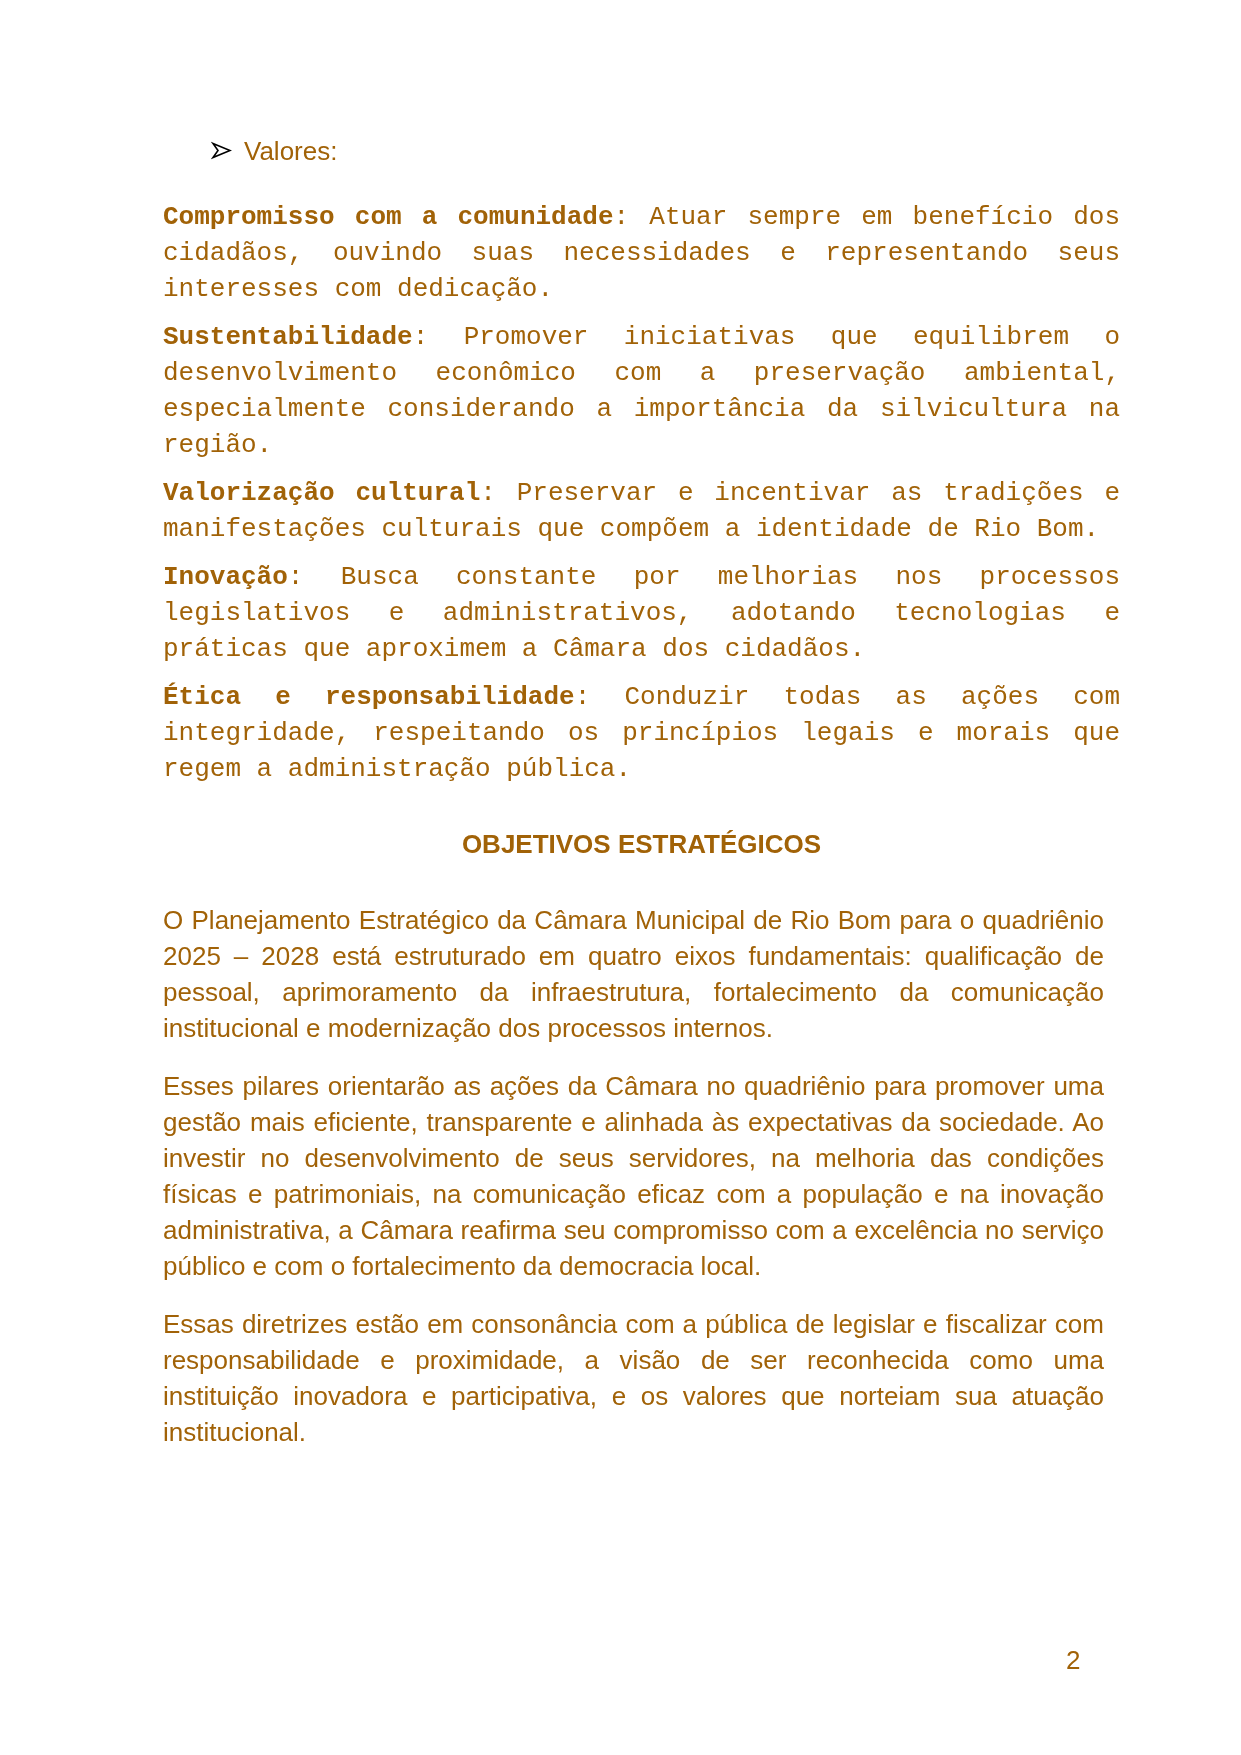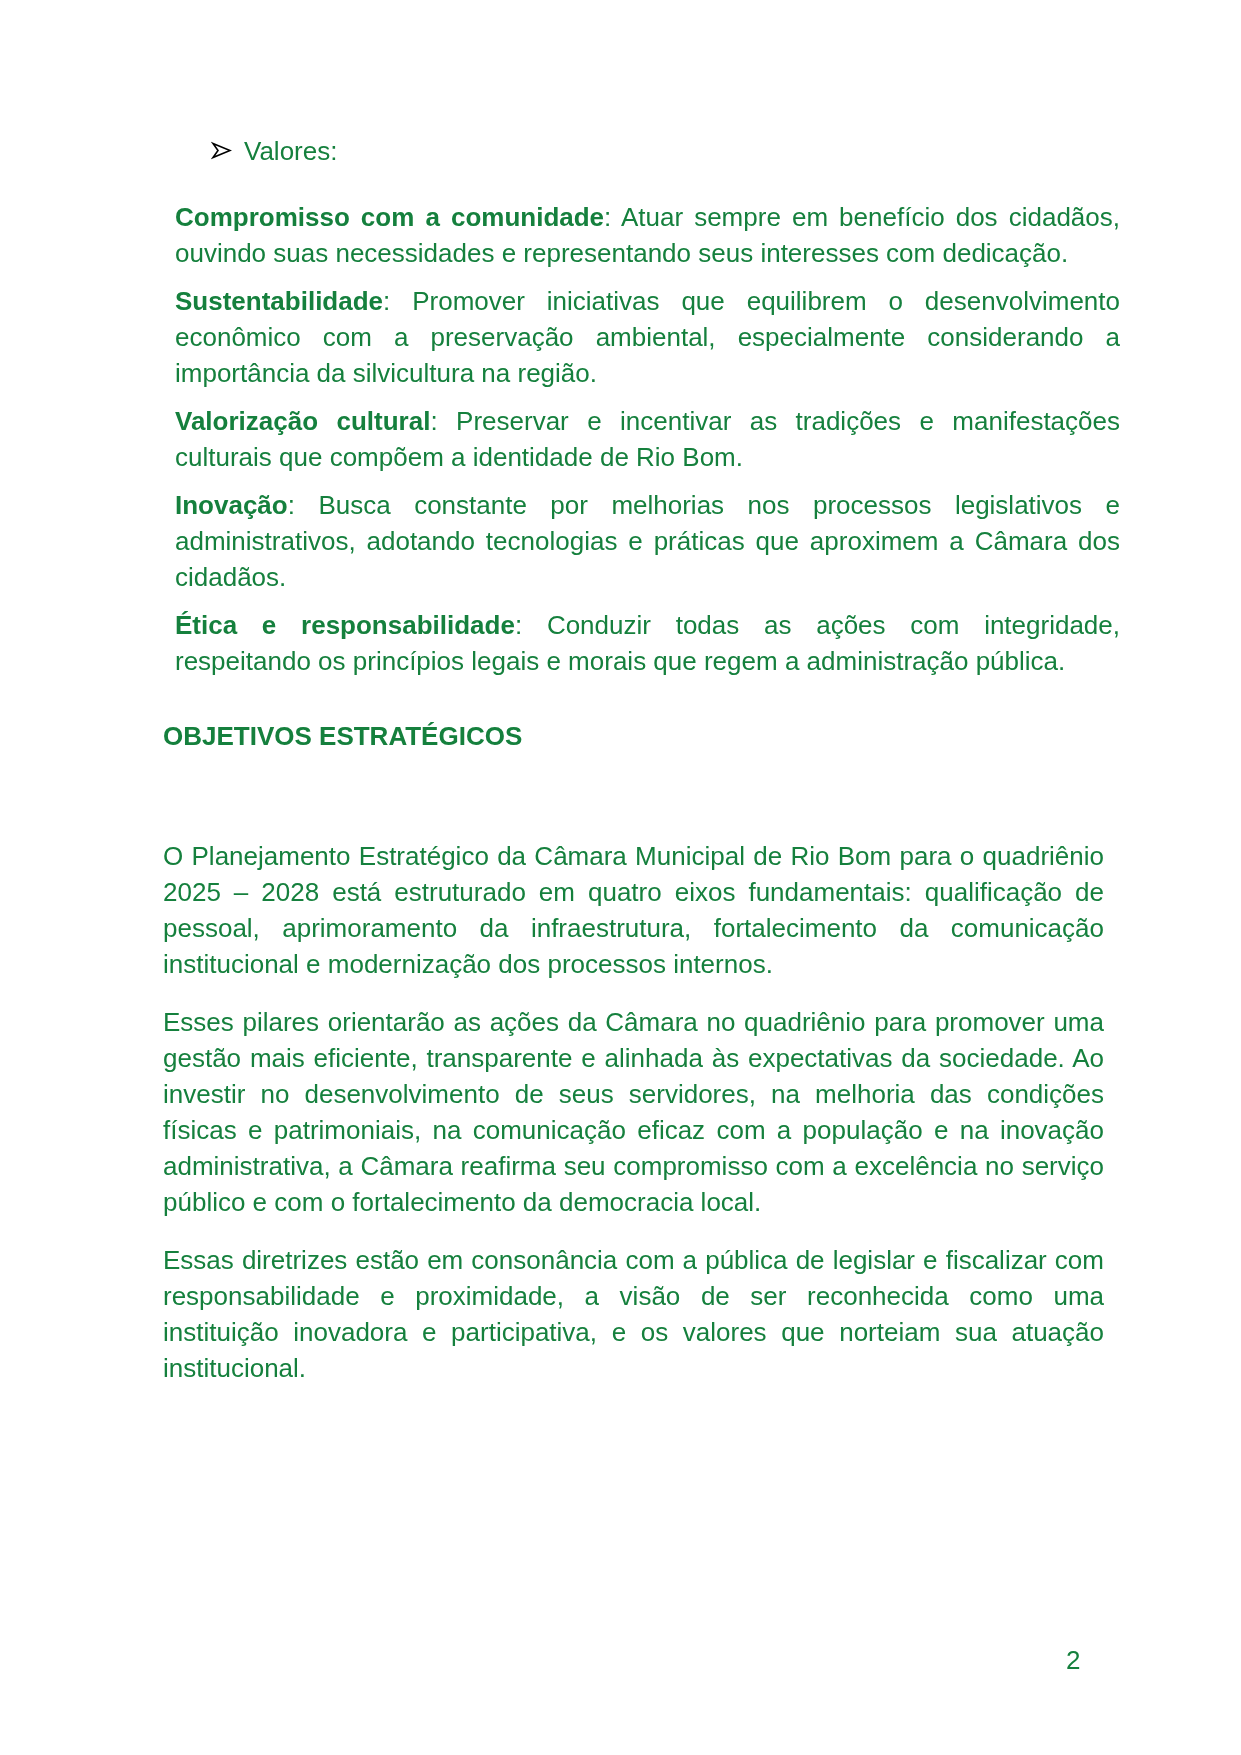--- a/index.html
+++ b/index.html
@@ -7,21 +7,21 @@
     padding: 0;
     background: #ffffff;
   }
   .page {
     position: relative;
     width: 1241px;
     height: 1755px;
     background: #ffffff;
     overflow: hidden;
     font-family: "Liberation Sans", sans-serif;
-    color: #15803d;
+    color: #a16207;
   }
   .content {
     position: absolute;
     left: 163px;
     top: 0;
     width: 957px;
     padding-top: 133px;
     font-size: 26px;
     line-height: 36px;
     text-align: justify;
@@ -30,31 +30,32 @@
     margin: 0 0 30px 48px;
     text-align: left;
     white-space: nowrap;
   }
   .bullet-glyph {
     display: inline-block;
     vertical-align: baseline;
     margin-right: 12px;
   }
   p.value-par {
-    margin: 0 0 12px 12px;
+    margin: 0 0 12px 0;
+    font-family: Liberation Mono, monospace;
   }
   p.value-par b {
     font-weight: bold;
   }
   .section-heading {
     font-size: 26px;
     line-height: 36px;
     font-weight: bold;
-    text-align: left;
-    margin: 39px 0 84px 0;
+    text-align: center;
+    margin: 39px 0 40px 0;
   }
   p.obj-par {
     margin: 0 16px 22px 0;
   }
   .page-number {
     position: absolute;
     left: 1066px;
     top: 1647px;
     font-size: 26px;
     line-height: 26px;

